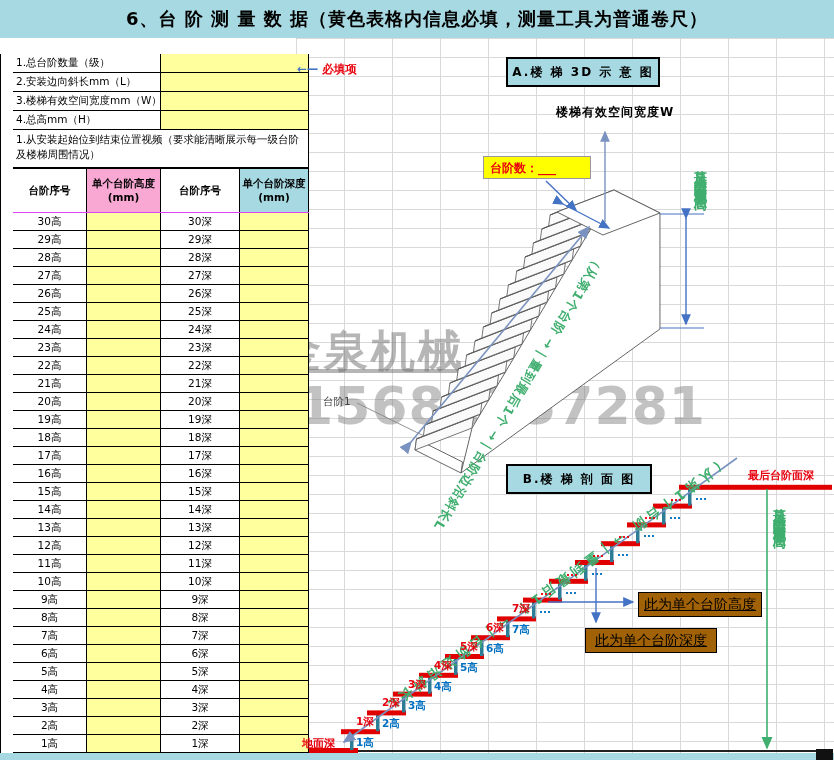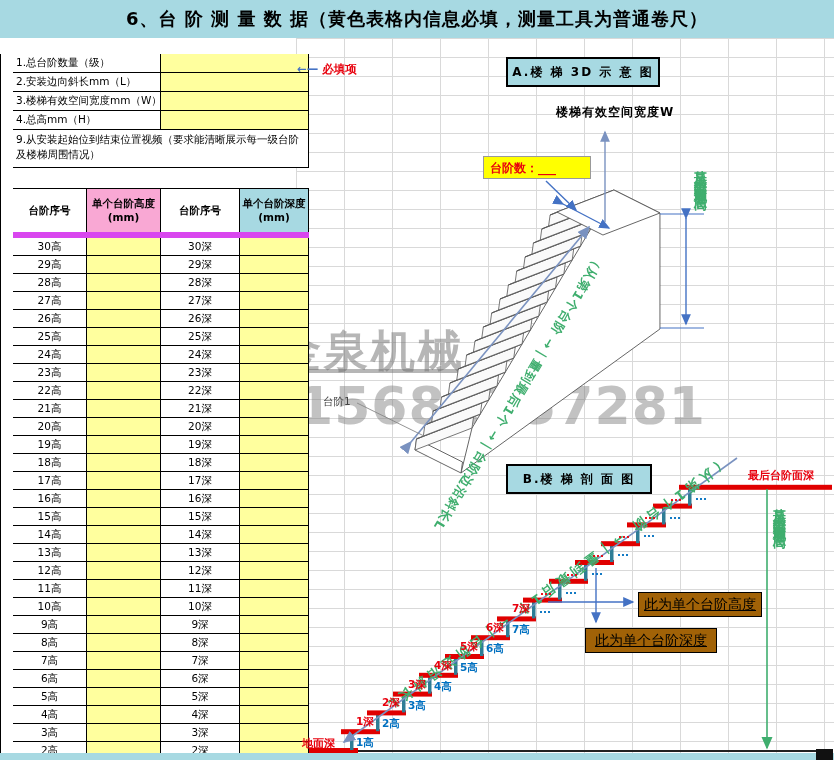--- a/index.html
+++ b/index.html
@@ -15,21 +15,21 @@
                          linear-gradient(to bottom,#d9d9d9 1px,transparent 1px);
         background-size:48px 19px;}
   
   #form{position:absolute;left:0;top:54px;width:296px;border-left:1px solid #000;padding-left:12px;}
   .frow{display:flex;border-bottom:1px solid #000;height:19px;box-sizing:border-box;}
   .frow .lab{width:148px;box-sizing:border-box;padding:2px 2px 0 3px;font-size:10.5px;
              background:#fff;border-right:1px solid #000;white-space:nowrap;overflow:hidden;}
   .frow .inp{flex:1;background:#ffff9e;border-right:1px solid #000;}
   #item5{height:38px;border-bottom:1px solid #000;border-right:1px solid #000;background:#fff;
          font-size:10.5px;padding:2px 3px;box-sizing:border-box;line-height:1.45;}
-  #thead{display:flex;height:43px;border-bottom:6px solid #d946ef;border-top:1px solid #000;margin-top:20px;}
+  #thead{display:flex;height:43px;border-bottom:1px solid #d946ef;border-top:1px solid #000;}
   .th{background:#a7d9e2;border-right:1px solid #000;box-sizing:border-box;
       display:flex;align-items:center;justify-content:center;text-align:center;
       font-size:10.5px;font-weight:bold;line-height:1.3;}
   #tbody .trow{display:flex;height:18px;box-sizing:border-box;}
   .td{border-right:1px solid #000;border-bottom:1px solid #000;box-sizing:border-box;
       font-size:10.5px;display:flex;align-items:center;justify-content:center;}
   .c1{width:74px;background:#fff;}
   .c2{width:74px;background:#ffff9e;}
   .c2.white{background:#fff;}
   .c3{width:79px;background:#fff;}
@@ -192,21 +192,21 @@
       <div class="inp"></div>
     </div>
     <div class="frow">
       <div class="lab">3.楼梯有效空间宽度mm（W）</div>
       <div class="inp"></div>
     </div>
     <div class="frow">
       <div class="lab">4.总高mm（H）</div>
       <div class="inp"></div>
     </div>
-    <div id="item5">9.从安装起始位到结束位置视频（要求能清晰展示每一级台阶及楼梯周围情况）</div>
+    <div id="item5">1.从安装起始位到结束位置视频（要求能清晰展示每一级台阶及楼梯周围情况）</div>
     <div id="thead">
       <div class="th c1">台阶序号</div>
       <div class="th c2" style="background:#f9a8d4">单个台阶高度(mm)</div>
       <div class="th c3">台阶序号</div>
       <div class="th c4" style="background:#a7d9e2;border-right:1px solid #000">单个台阶深度(mm)</div>
     </div>
     <div id="tbody">
         <div class="trow">
     <div class="td c1">30高</div>
     <div class="td c2"></div>

